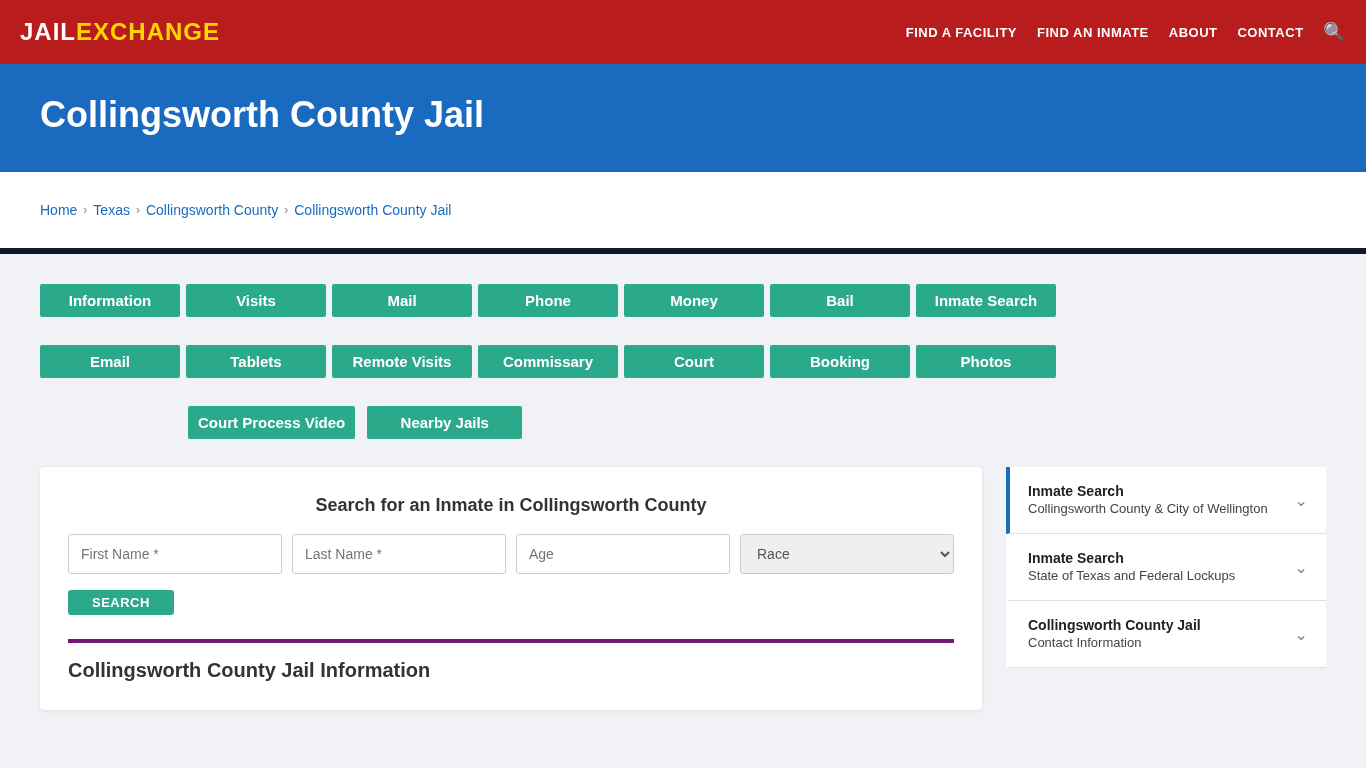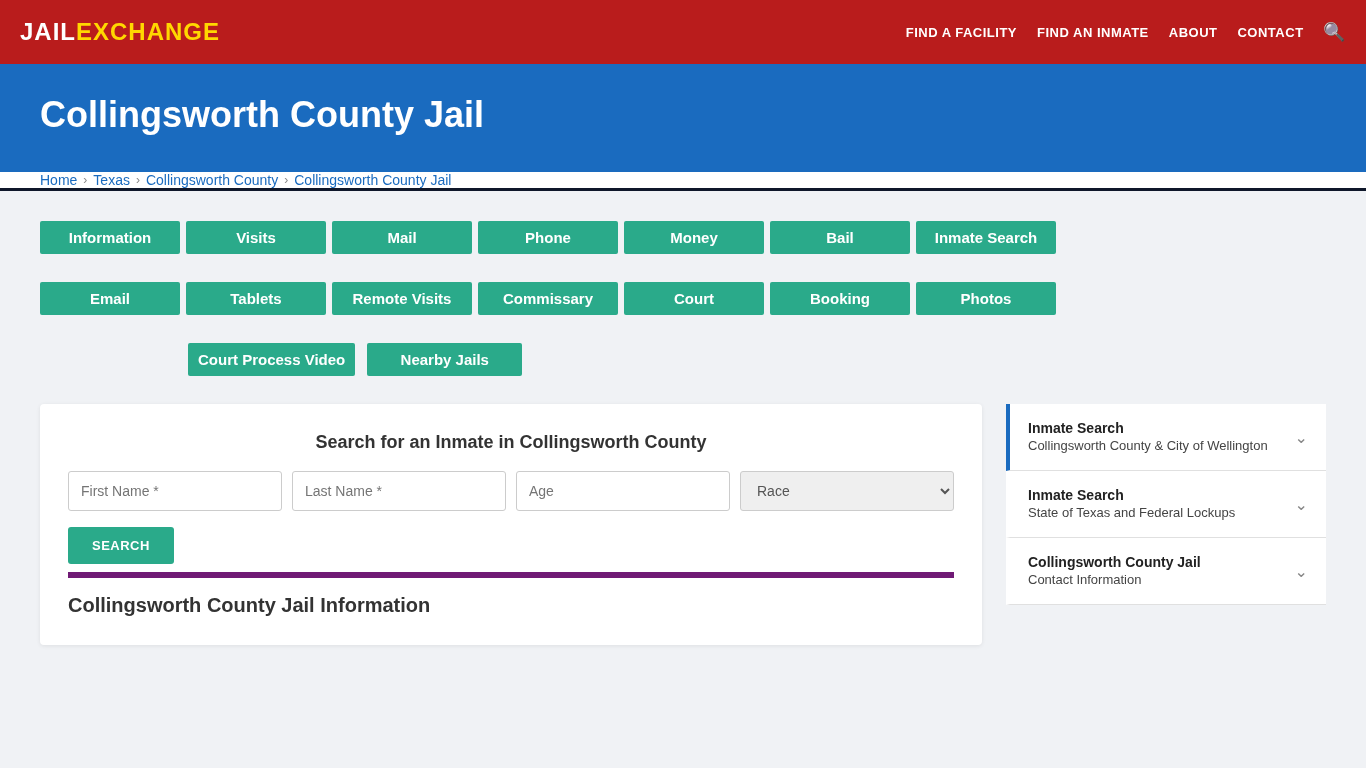--- a/index.html
+++ b/index.html
@@ -47,22 +47,22 @@
     }
     .hero h1 {
       color: #fff;
       font-size: 36px;
       font-weight: 800;
     }
 
     
     .breadcrumb {
       background: #fff;
-      padding: 0 40px;
-      border-bottom: 3px solid #0f172a;
+      padding: 30px 40px;
+      border-bottom: 6px solid #0f172a;
       display: flex;
       align-items: center;
       gap: 6px;
       font-size: 14px;
     }
     .breadcrumb a {
       color: #1a6bbf;
       text-decoration: none;
     }
     .breadcrumb .chevron { color: #888; font-size: 12px; }
@@ -151,34 +151,34 @@
       flex: 1 1 140px;
       min-width: 120px;
     }
     .search-form select {
       cursor: pointer;
     }
     .search-btn {
       background: #2aaa8a;
       color: #fff;
       border: none;
-      padding: 11px 24px;
+      padding: 5px 24px;
       font-size: 13px;
       font-weight: 700;
       border-radius: 3px;
       cursor: pointer;
       letter-spacing: 0.5px;
     }
 
     .section-title {
       font-size: 20px;
       font-weight: 700;
-      margin-top: 8px;
+      margin-top: 24px;
       padding-top: 16px;
-      border-top: 6px solid #701a75;
+      border-top: 4px solid #701a75;
     }
 
     
     .accordion-item {
       background: #fff;
       border-left: 4px solid transparent;
       border-bottom: 1px solid #e0e0e0;
       padding: 16px 18px;
       display: flex;
       align-items: center;

